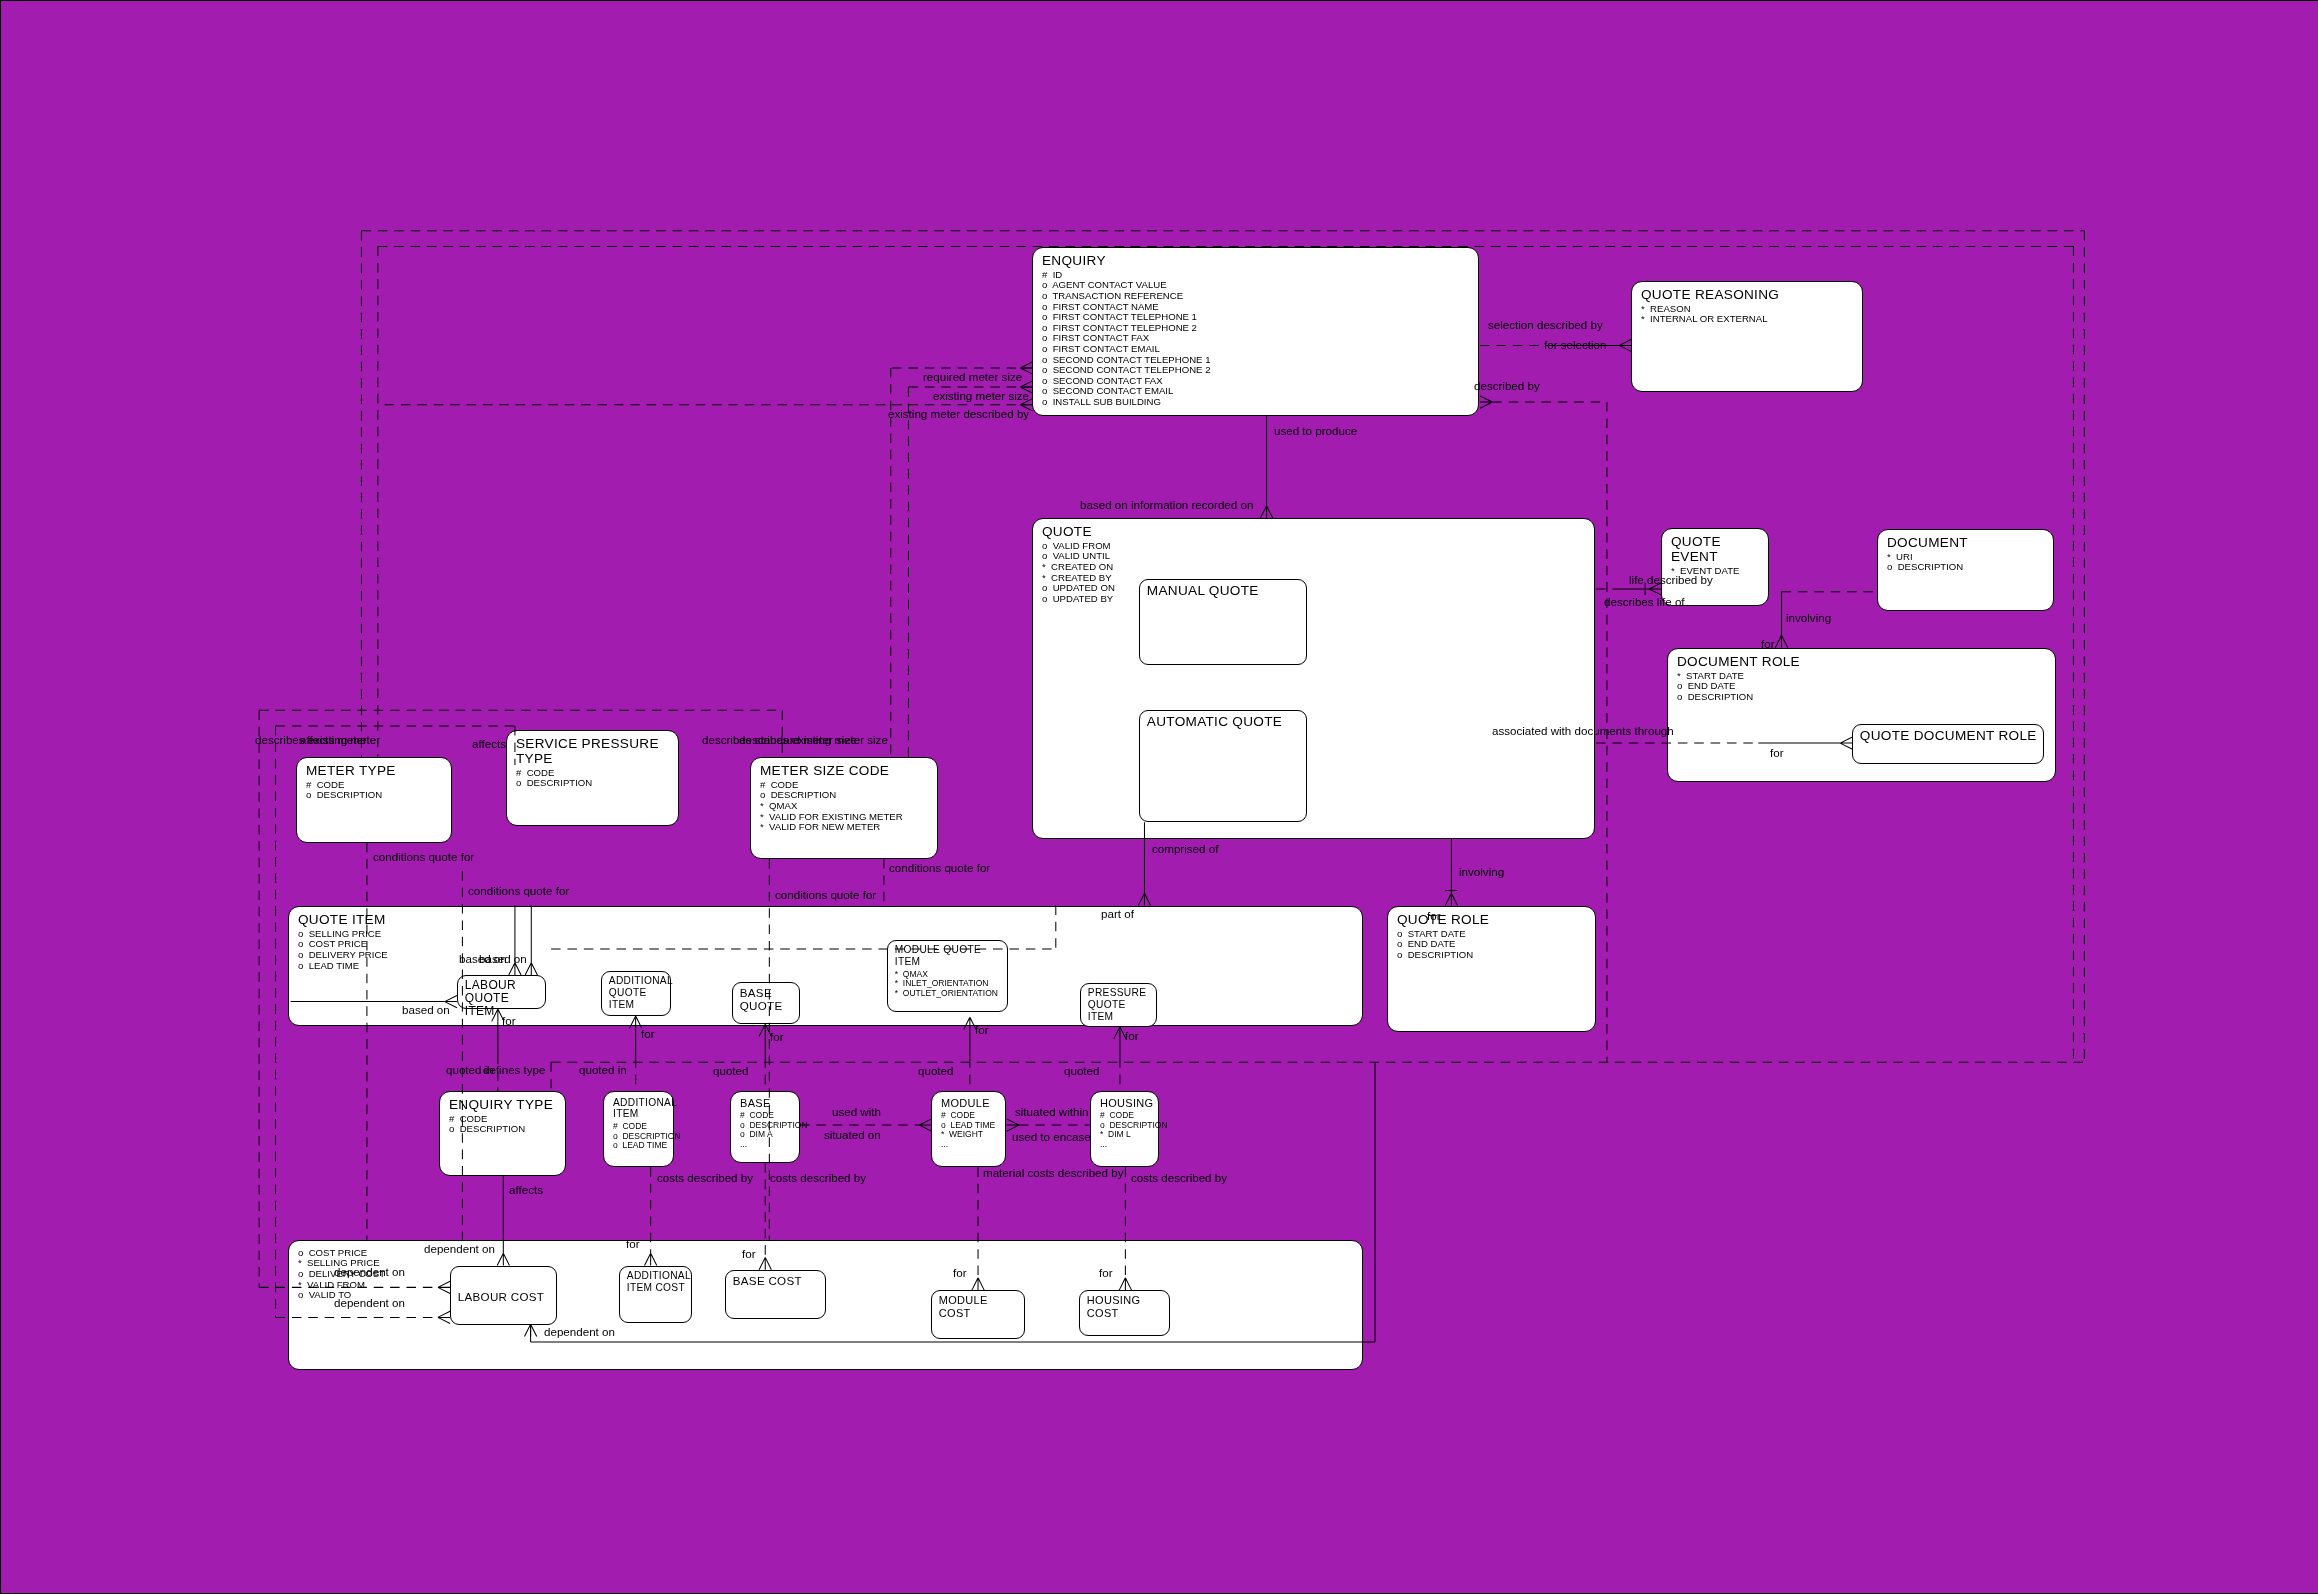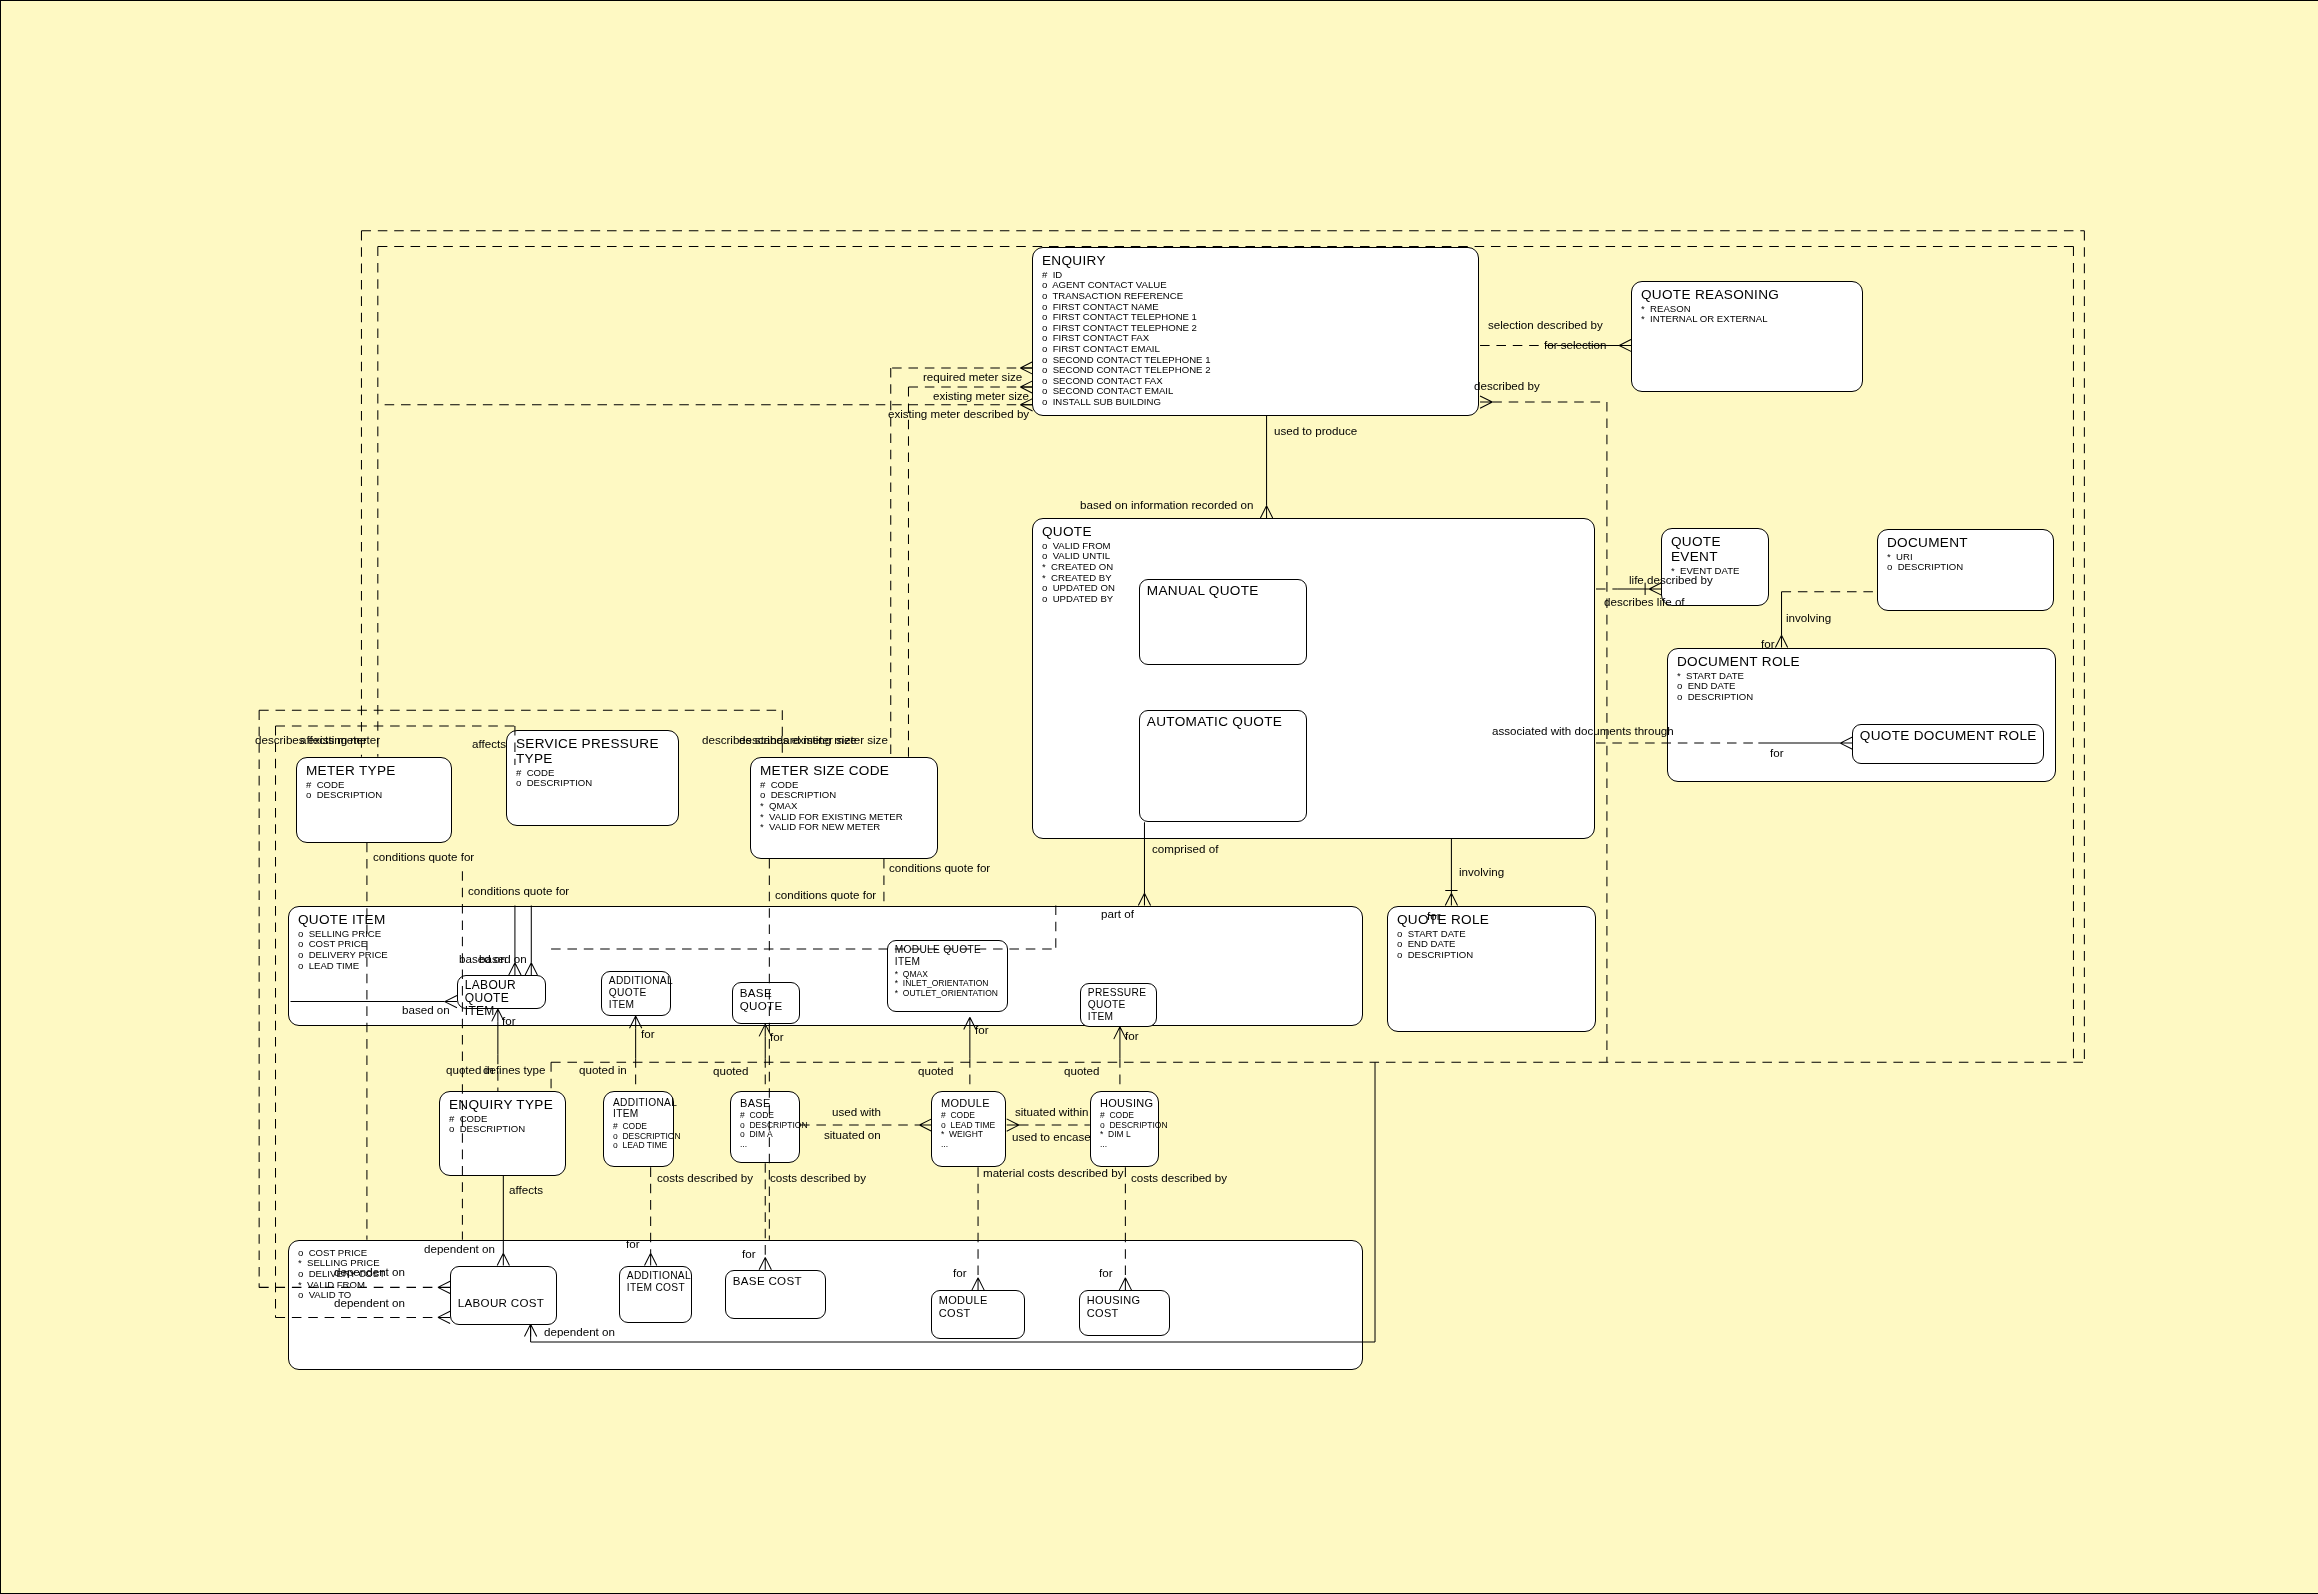--- a/index.html
+++ b/index.html
@@ -1,17 +1,17 @@
 <!DOCTYPE html>
 <html style="font-size:11px"><head>
 <meta charset="utf-8">
 <style>
   html,body{margin:0;padding:0;background:#fff;}
   #canvas{
-    position:relative;width:2319px;height:1594px;background:#fef9c3;
+    position:relative;width:2319px;height:1594px;background:#a21caf;
     border:1.4px solid #000;box-sizing:border-box;overflow:hidden;
     font-family:"Liberation Sans", sans-serif;color:#000;
   }
   .entity{
     position:absolute;border:1px solid #000;border-radius:11px;background:#fff;
     box-sizing:border-box;padding:4.8px 5.5px 3.4px 9px;z-index:1;
   }
   .entity .title{display:block;font-size:13.6px;letter-spacing:0.3px;line-height:15px;}
   .entity .attrs{display:block;margin-top:2px;font-size:9.6px;line-height:10.6px;white-space:pre;}
   .sub{border-radius:9px;padding:3.4px 4.1px 2.7px 6.8px;}
@@ -109,21 +109,21 @@
     <span class="attrs" style="font-size:8.5px;line-height:9.6px"><div>#  CODE</div><div>o  LEAD TIME</div><div>*  WEIGHT</div><div>...</div></span>
   </div>
   <div class="entity" style="left:1089px;top:1090px;width:69px;height:76px">
     <span class="title" style="font-size:11px;line-height:12.3px">HOUSING</span>
     <span class="attrs" style="font-size:8.5px;line-height:9.6px"><div>#  CODE</div><div>o  DESCRIPTION</div><div>*  DIM L</div><div>...</div></span>
   </div>
   <div class="entity" style="left:287px;top:1239px;width:1075px;height:130px">
     <span class="attrs"><div>o  COST PRICE</div><div>*  SELLING PRICE</div><div>o  DELIVERY COST</div><div>*  VALID FROM</div><div>o  VALID TO</div></span>
   </div>
   <div class="entity sub" style="left:449px;top:1265px;width:107px;height:59px">
-    <span class="title" style="font-size:11.6px;line-height:13px;margin-top:26px">LABOUR COST</span>
+    <span class="title" style="font-size:11.6px;line-height:13px;margin-top:20px">LABOUR COST</span>
   </div>
   <div class="entity sub" style="left:618px;top:1265px;width:73px;height:57px">
     <span class="title" style="font-size:10.2px;line-height:11.6px">ADDITIONAL ITEM COST</span>
   </div>
   <div class="entity sub" style="left:724px;top:1269px;width:101px;height:49px">
     <span class="title" style="font-size:11.6px;line-height:13px">BASE COST</span>
   </div>
   <div class="entity sub" style="left:930px;top:1289px;width:94px;height:49px">
     <span class="title" style="font-size:11px;line-height:12.3px">MODULE COST</span>
   </div>

